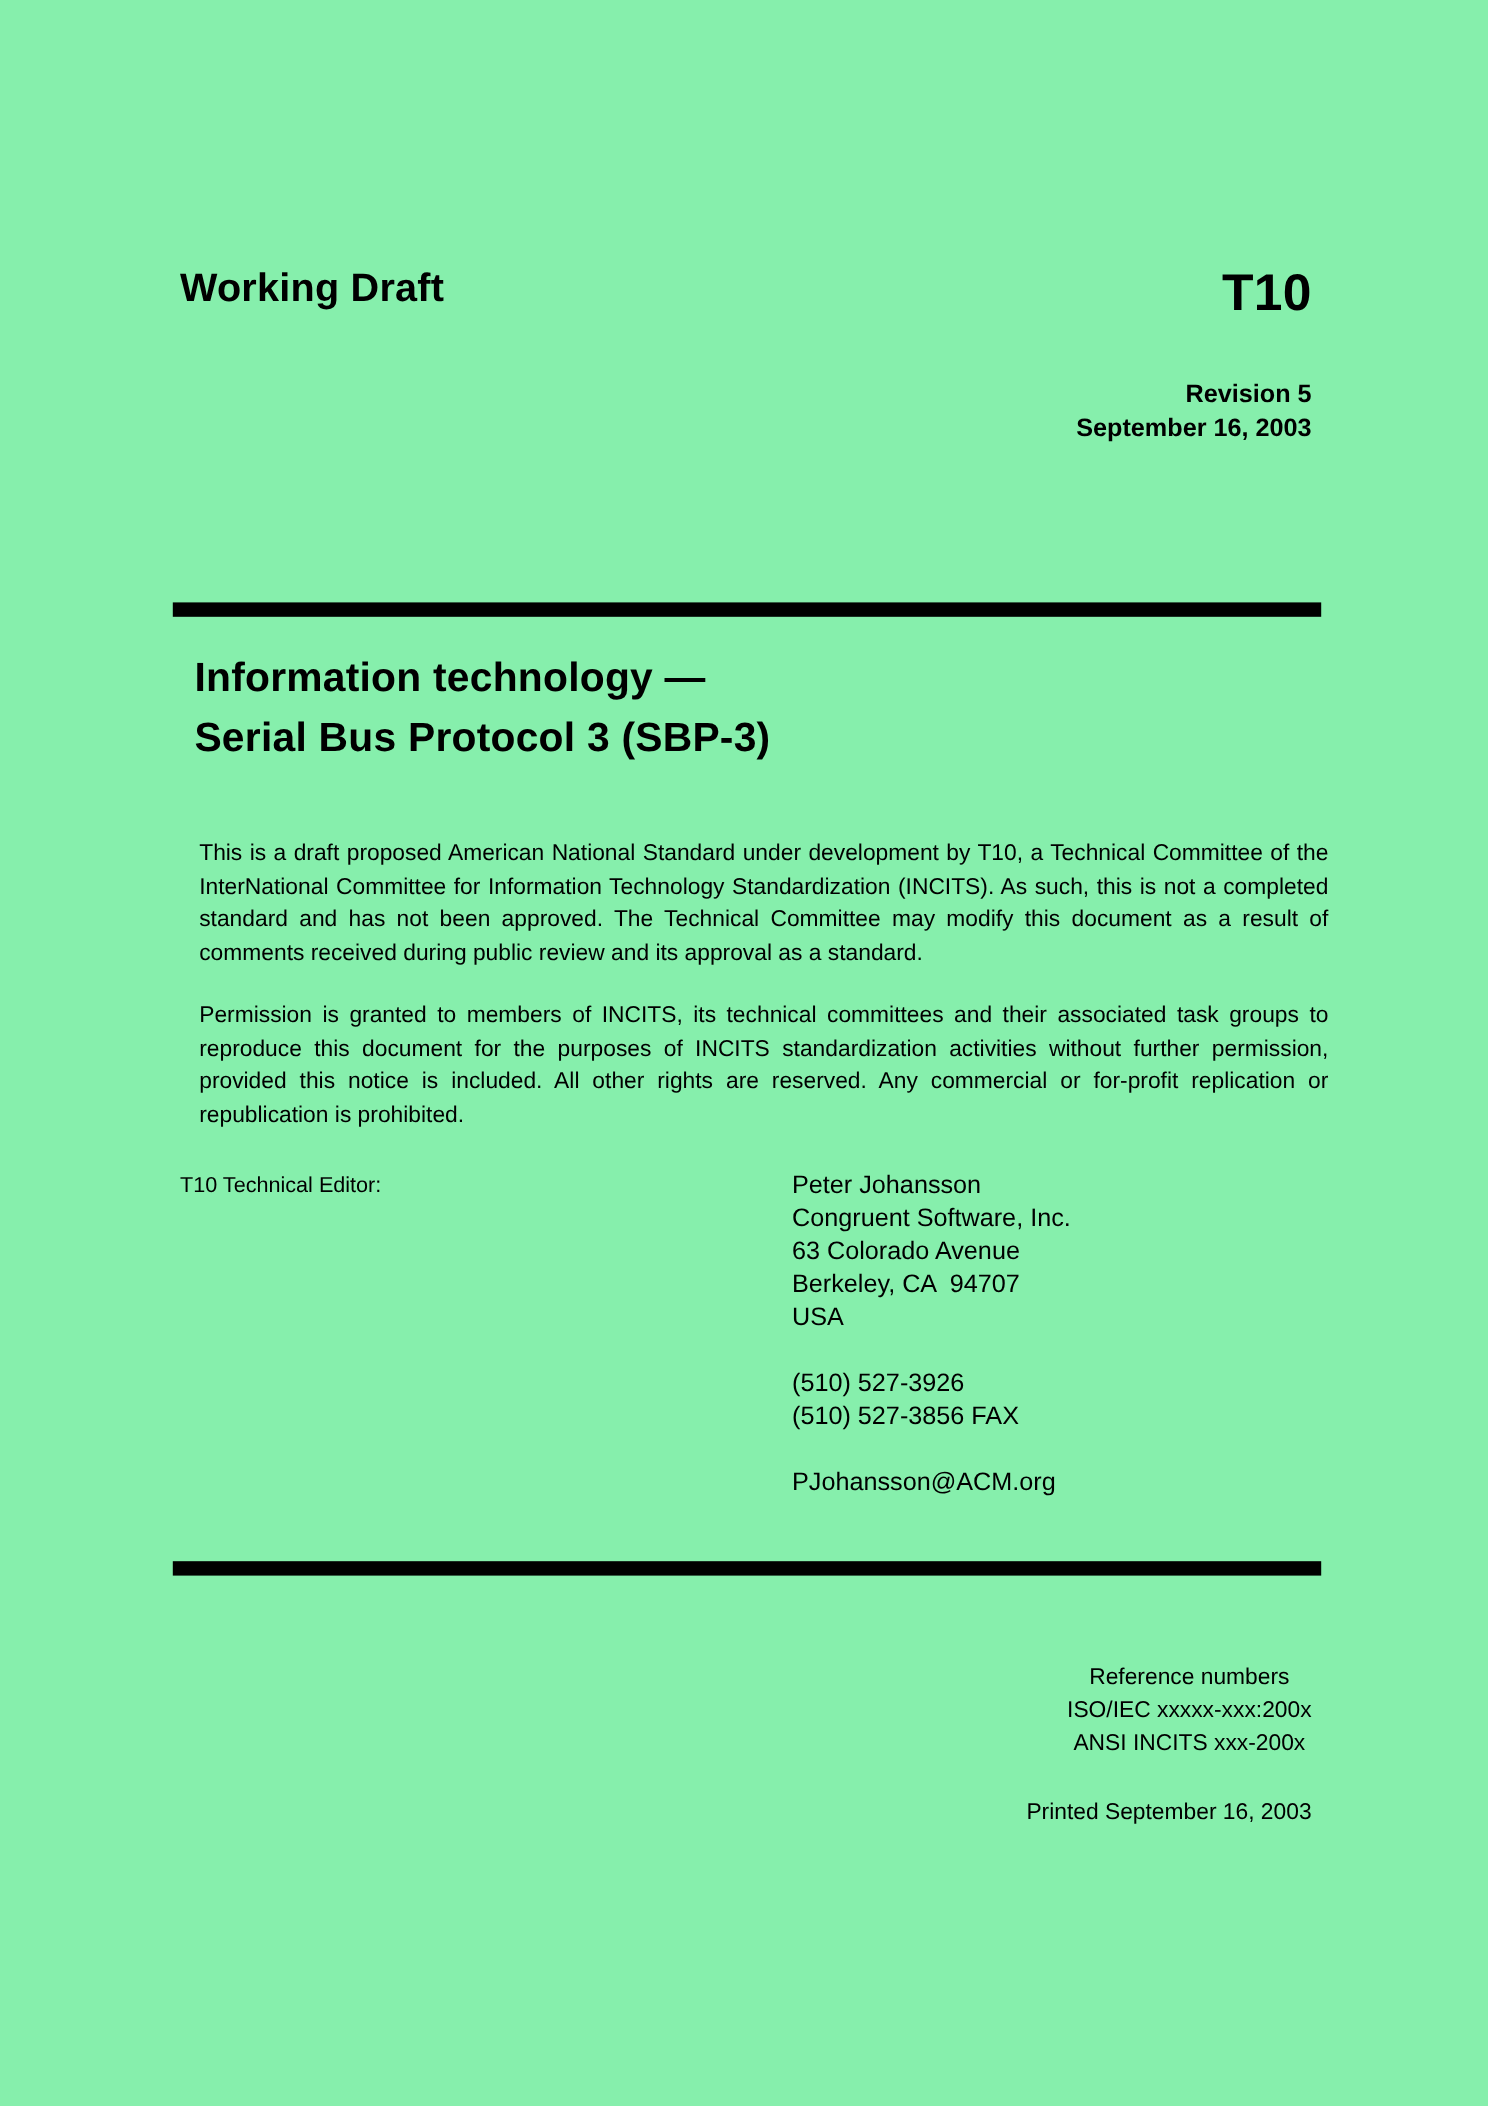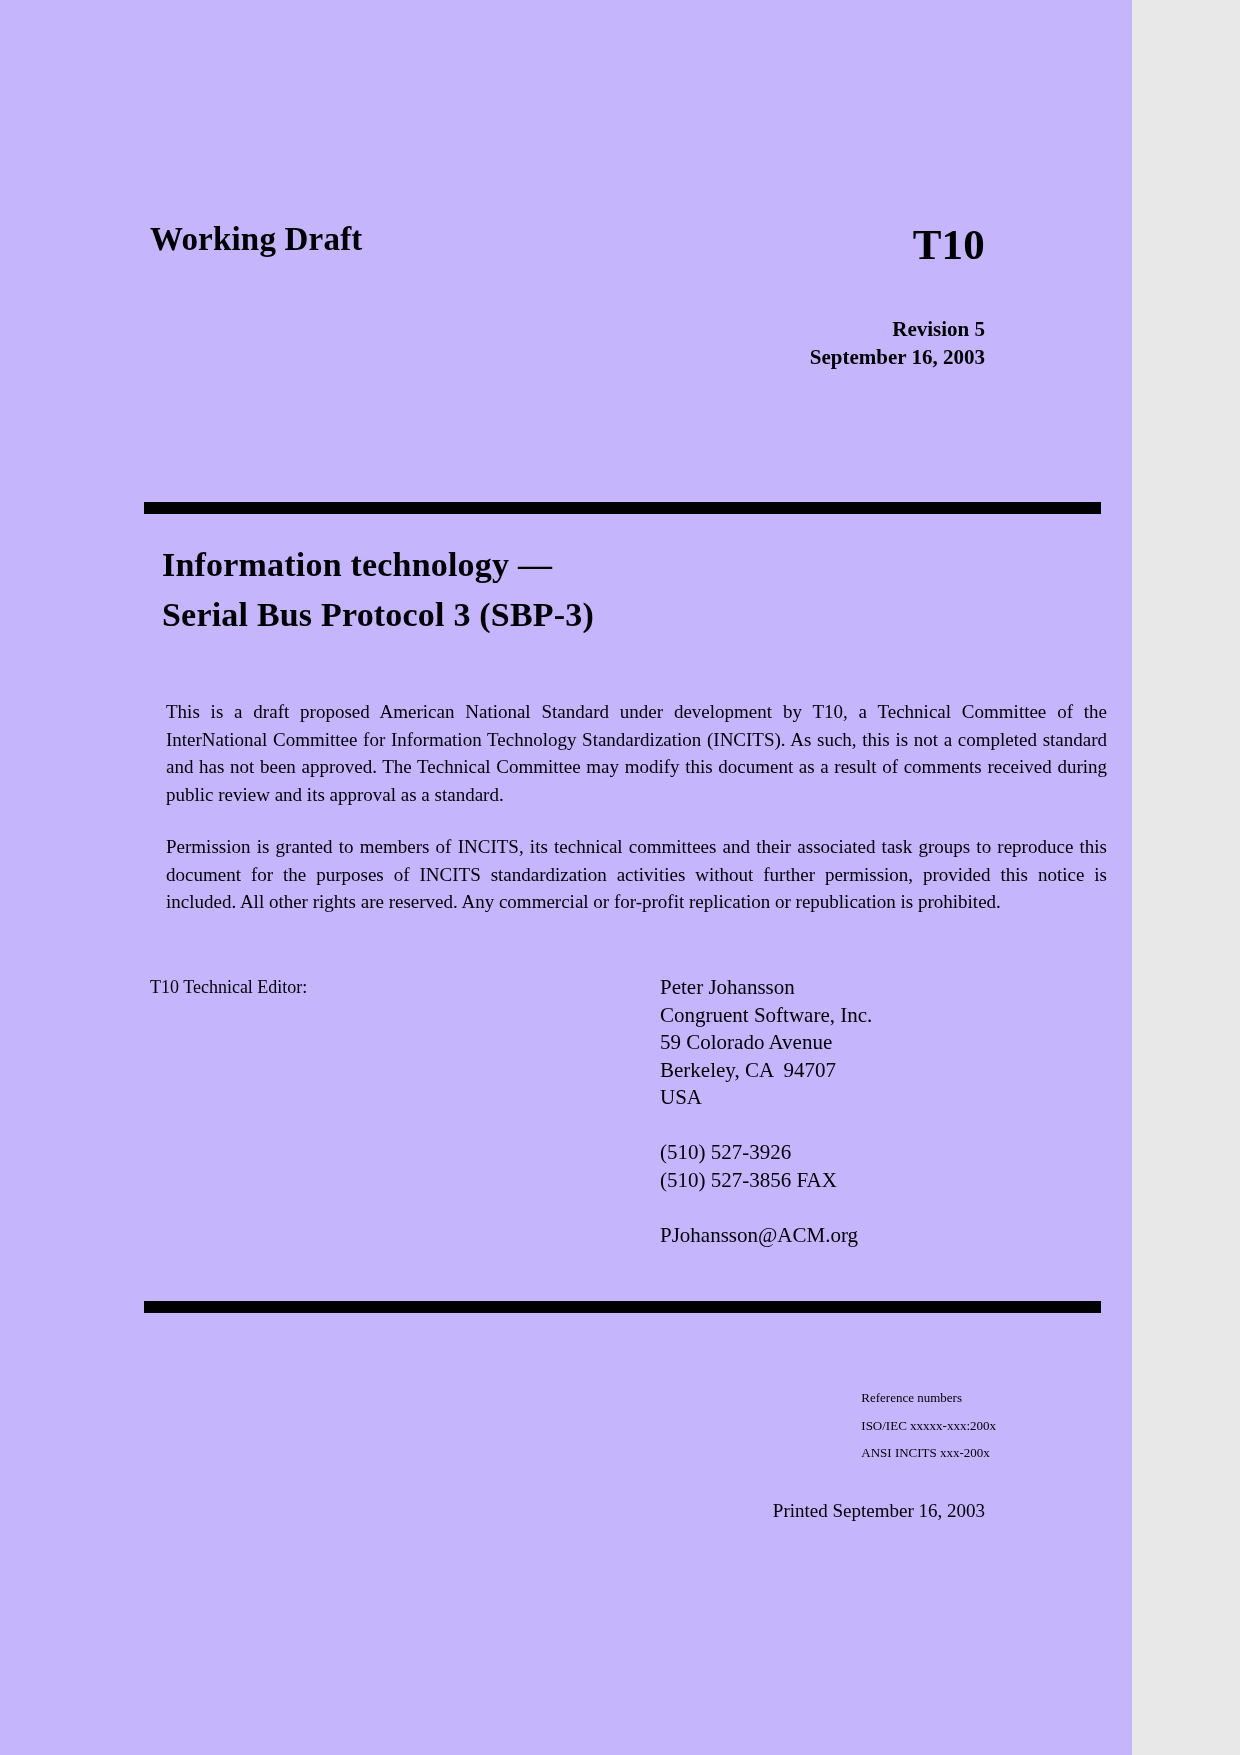--- a/index.html
+++ b/index.html
@@ -1,21 +1,21 @@
 <!DOCTYPE html>
 <html><head>
 <meta charset="utf-8">
 <style>
   html, body { margin: 0; padding: 0; background: #e8e8e8; }
   .page {
     position: relative;
-    width: 1132px;
+    width: 1240px;
     height: 1755px;
-    background: #c4b5fd;
-    font-family: Liberation Serif, serif;
+    background: #86efac;
+    font-family: Liberation Sans, sans-serif;
     color: #000000;
     overflow: hidden;
   }
   .hdr-left {
     position: absolute;
     left: 150px;
     top: 221px;
     font-size: 33px;
     font-weight: bold;
     letter-spacing: 0.2px;
@@ -82,24 +82,24 @@
     top: 974px;
     font-size: 21px;
     line-height: 27.5px;
   }
   .addr-line {
     min-height: 27.5px;
     white-space: pre-wrap;
   }
   .ref-block {
     position: absolute;
-    right: 136px;
+    right: 147px;
     top: 1384px;
-    text-align: left;
-    font-size: 13px;
+    text-align: center;
+    font-size: 19px;
     line-height: 27.5px;
   }
   .printed-line {
     position: absolute;
     right: 147px;
     top: 1497px;
     font-size: 19px;
     line-height: 27.5px;
   }
 </style>
@@ -128,21 +128,21 @@
 
   <p class="body-para para-1">This is a draft proposed American National Standard under development by T10, a Technical Committee of the InterNational Committee for Information Technology Standardization (INCITS). As such, this is not a completed standard and has not been approved. The Technical Committee may modify this document as a result of comments received during public review and its approval as a standard.</p>
 
   <p class="body-para para-2">Permission is granted to members of INCITS, its technical committees and their associated task groups to reproduce this document for the purposes of INCITS standardization activities without further permission, provided this notice is included. All other rights are reserved. Any commercial or for-profit replication or republication is prohibited.</p>
 
   <div class="editor-label">T10 Technical Editor:</div>
 
   <div class="editor-addr">
     <div class="addr-line">Peter Johansson</div>
     <div class="addr-line">Congruent Software, Inc.</div>
-    <div class="addr-line">59 Colorado Avenue</div>
+    <div class="addr-line">63 Colorado Avenue</div>
     <div class="addr-line">Berkeley, CA  94707</div>
     <div class="addr-line">USA</div>
     <div class="addr-line"></div>
     <div class="addr-line">(510) 527-3926</div>
     <div class="addr-line">(510) 527-3856 FAX</div>
     <div class="addr-line"></div>
     <div class="addr-line">PJohansson@ACM.org</div>
   </div>
 
   <div class="bar bar-bottom"></div>

